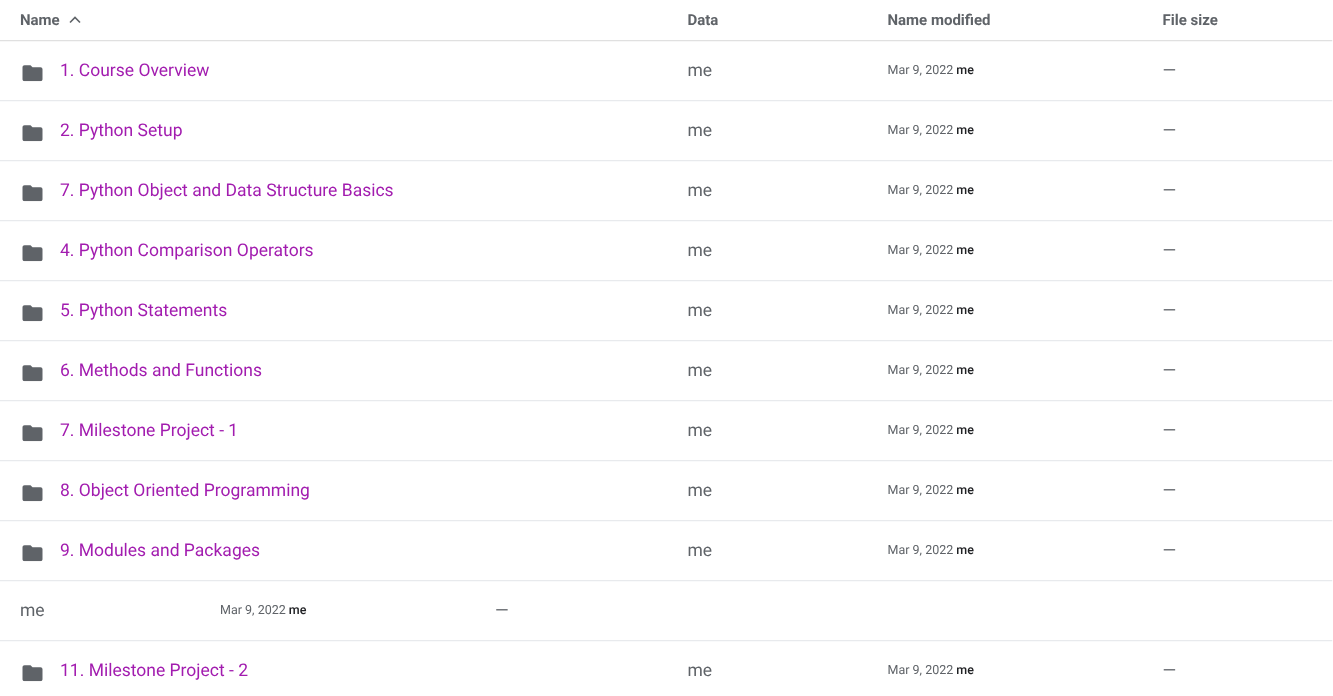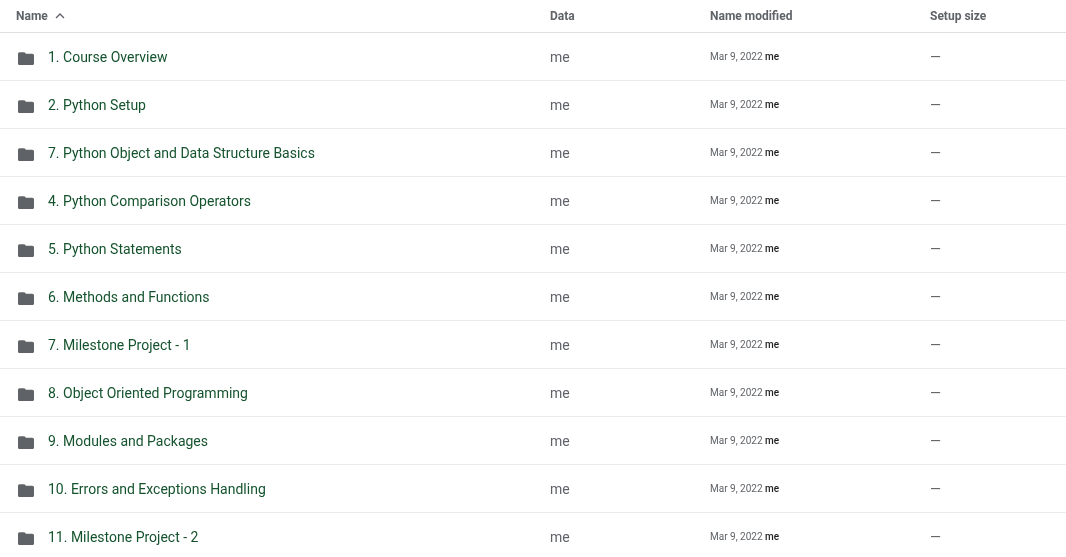--- a/index.html
+++ b/index.html
@@ -81,21 +81,21 @@
       flex-shrink: 0;
     }
 
     .folder-svg {
       width: 20px;
       height: 16px;
     }
 
     .row-name-text {
       font-size: 14px;
-      color: #14532d;
+      color: #a21caf;
     }
 
     .row-owner {
       width: 160px;
       font-size: 14px;
       color: #5f6368;
     }
 
     .row-modified {
       width: 220px;
@@ -127,21 +127,21 @@
         </svg>
       </span>
     </div>
     <div class="col-owner">
       <span>Data</span>
     </div>
     <div class="col-modified">
       <span>Name modified</span>
     </div>
     <div class="col-size">
-      <span>Setup size</span>
+      <span>File size</span>
     </div>
   </div>
 
   <div id="table-body">
   <div class="table-row">
       <div class="row-name">
         <div class="folder-icon">
           <svg class="folder-svg" viewBox="0 0 24 20" fill="#5f6368">
             <path d="M10 4H4C2.9 4 2 4.9 2 6v12c0 1.1.9 2 2 2h16c1.1 0 2-.9 2-2V8c0-1.1-.9-2-2-2h-8l-2-2z"></path>
           </svg>
@@ -268,28 +268,20 @@
         </div>
         <span class="row-name-text">9. Modules and Packages</span>
       </div>
       <div class="row-owner">me</div>
       <div class="row-modified">
         Mar 9, 2022 <span class="modified-me">me</span>
       </div>
       <div class="row-size">—</div>
     </div>
       <div class="table-row">
-      <div class="row-name">
-        <div class="folder-icon">
-          <svg class="folder-svg" viewBox="0 0 24 20" fill="#5f6368">
-            <path d="M10 4H4C2.9 4 2 4.9 2 6v12c0 1.1.9 2 2 2h16c1.1 0 2-.9 2-2V8c0-1.1-.9-2-2-2h-8l-2-2z"></path>
-          </svg>
-        </div>
-        <span class="row-name-text">10. Errors and Exceptions Handling</span>
-      </div>
       <div class="row-owner">me</div>
       <div class="row-modified">
         Mar 9, 2022 <span class="modified-me">me</span>
       </div>
       <div class="row-size">—</div>
     </div>
       <div class="table-row">
       <div class="row-name">
         <div class="folder-icon">
           <svg class="folder-svg" viewBox="0 0 24 20" fill="#5f6368">

